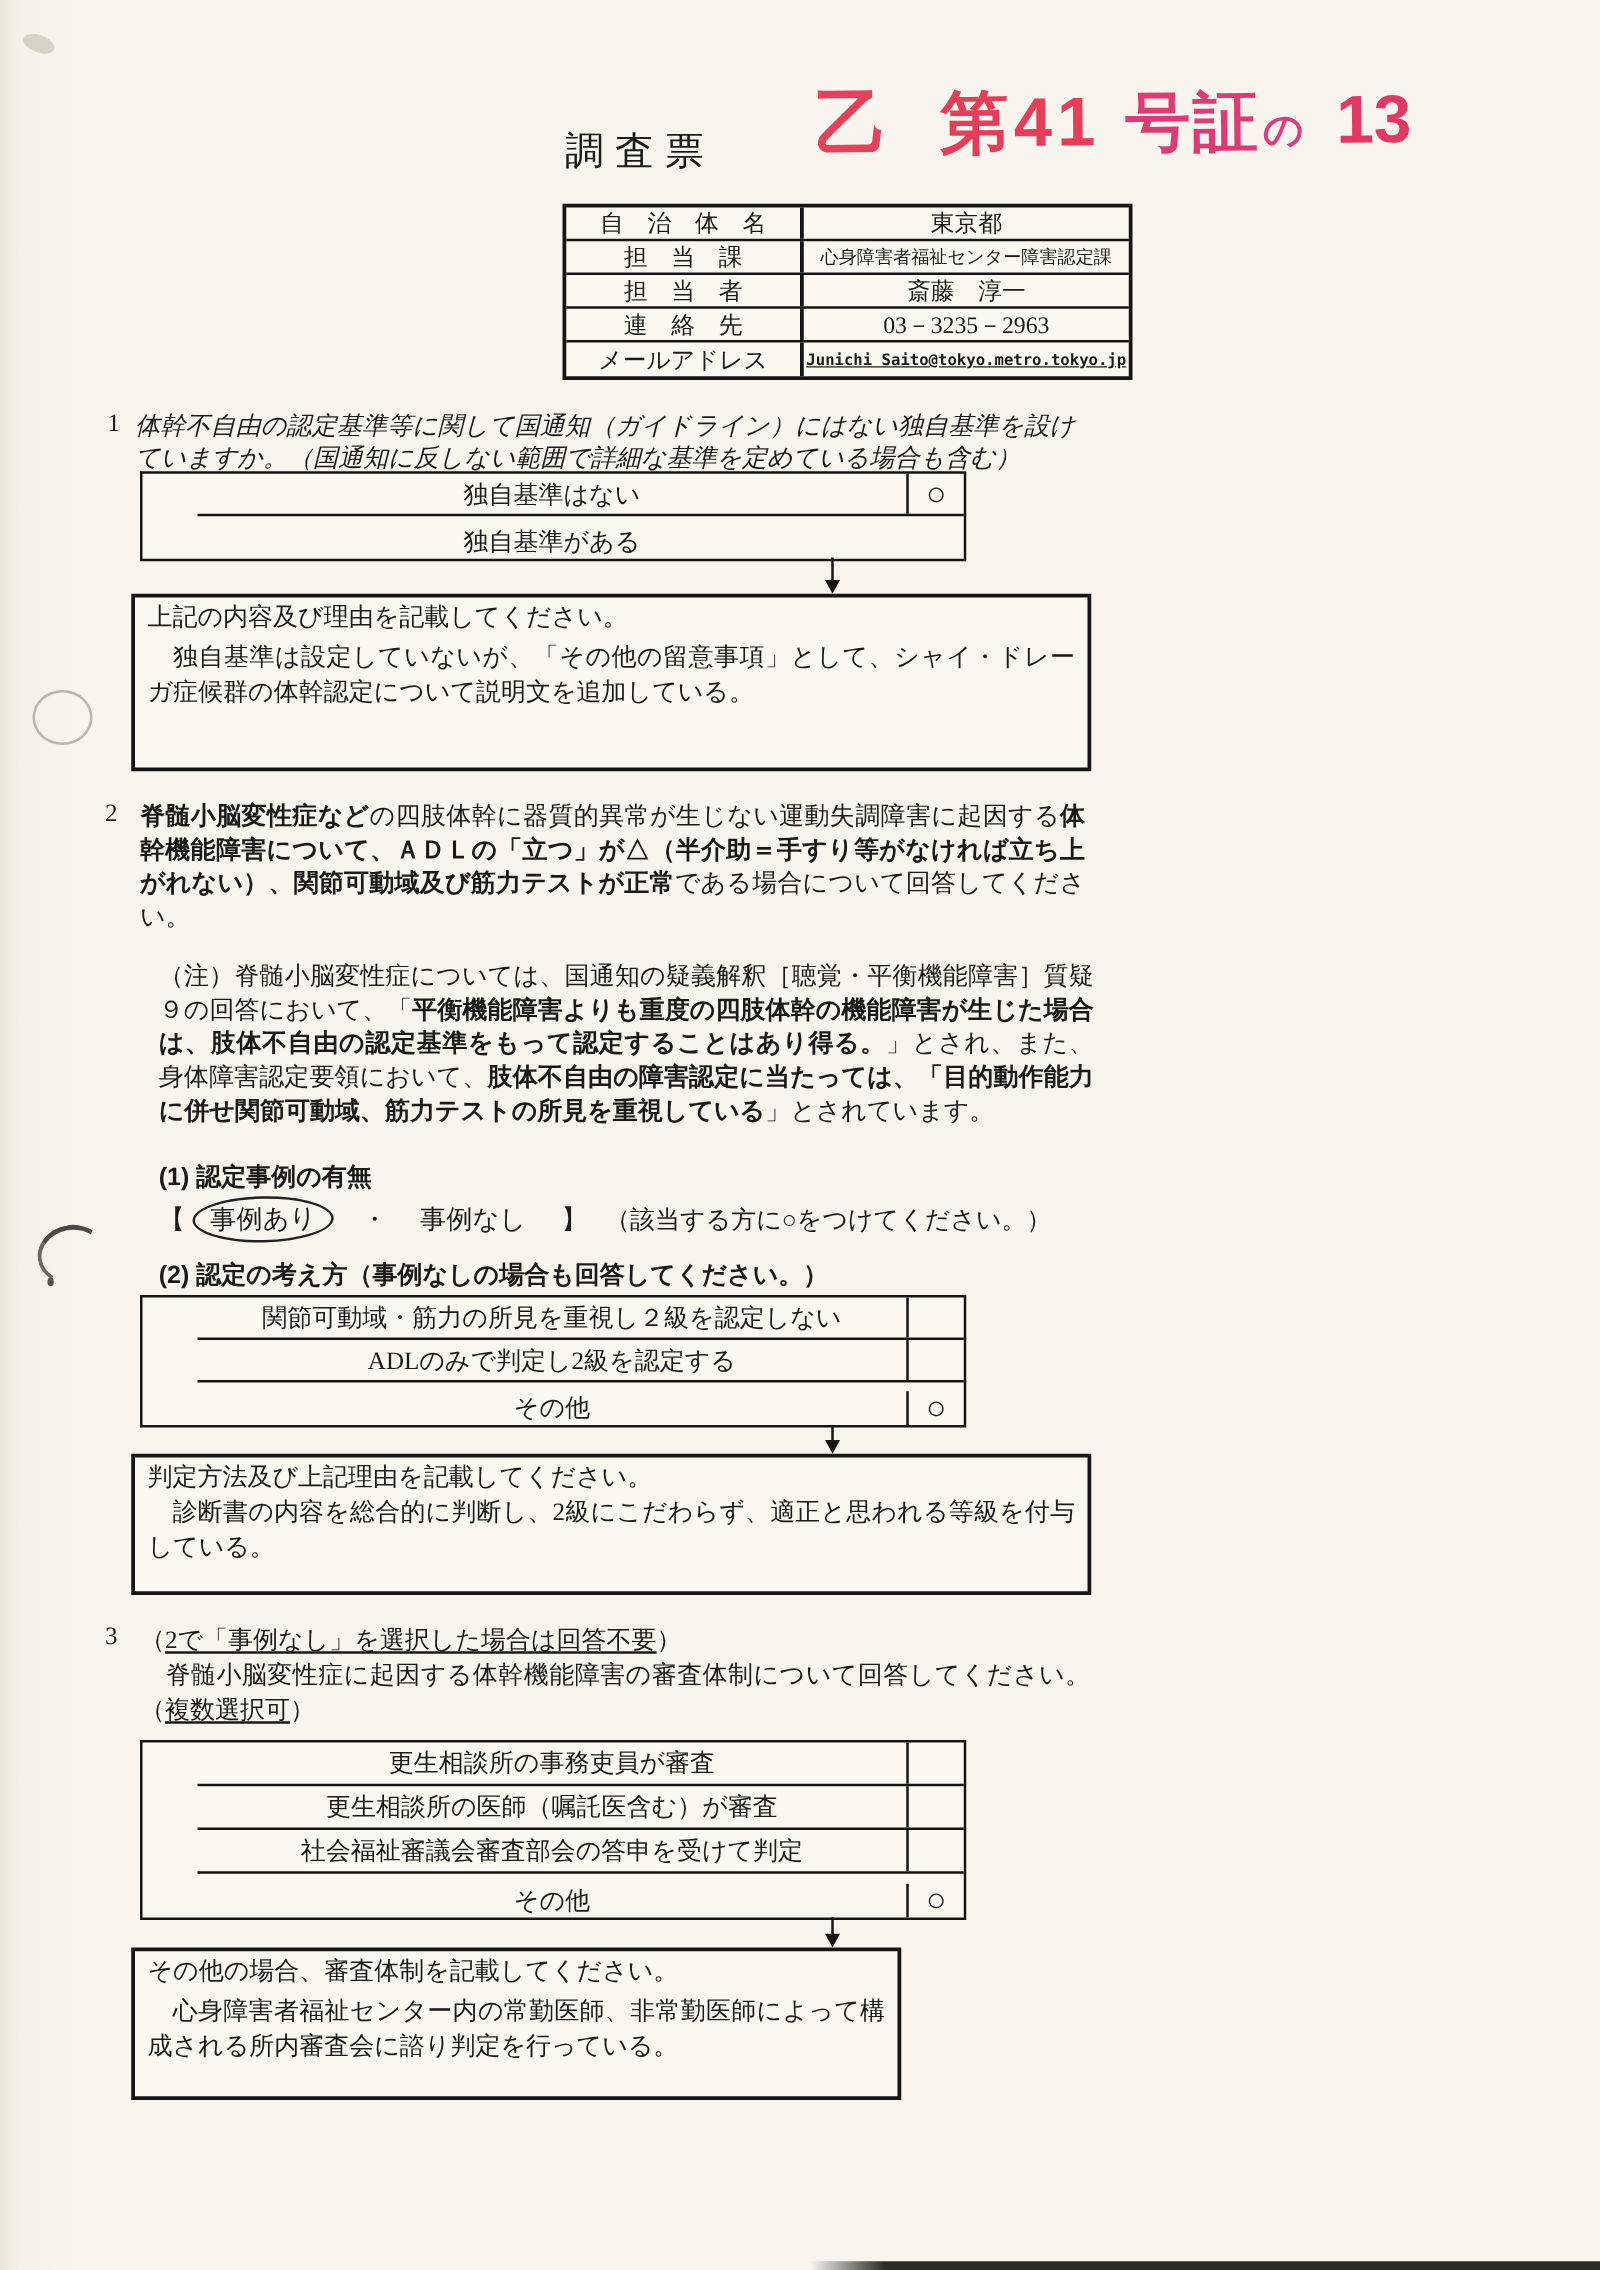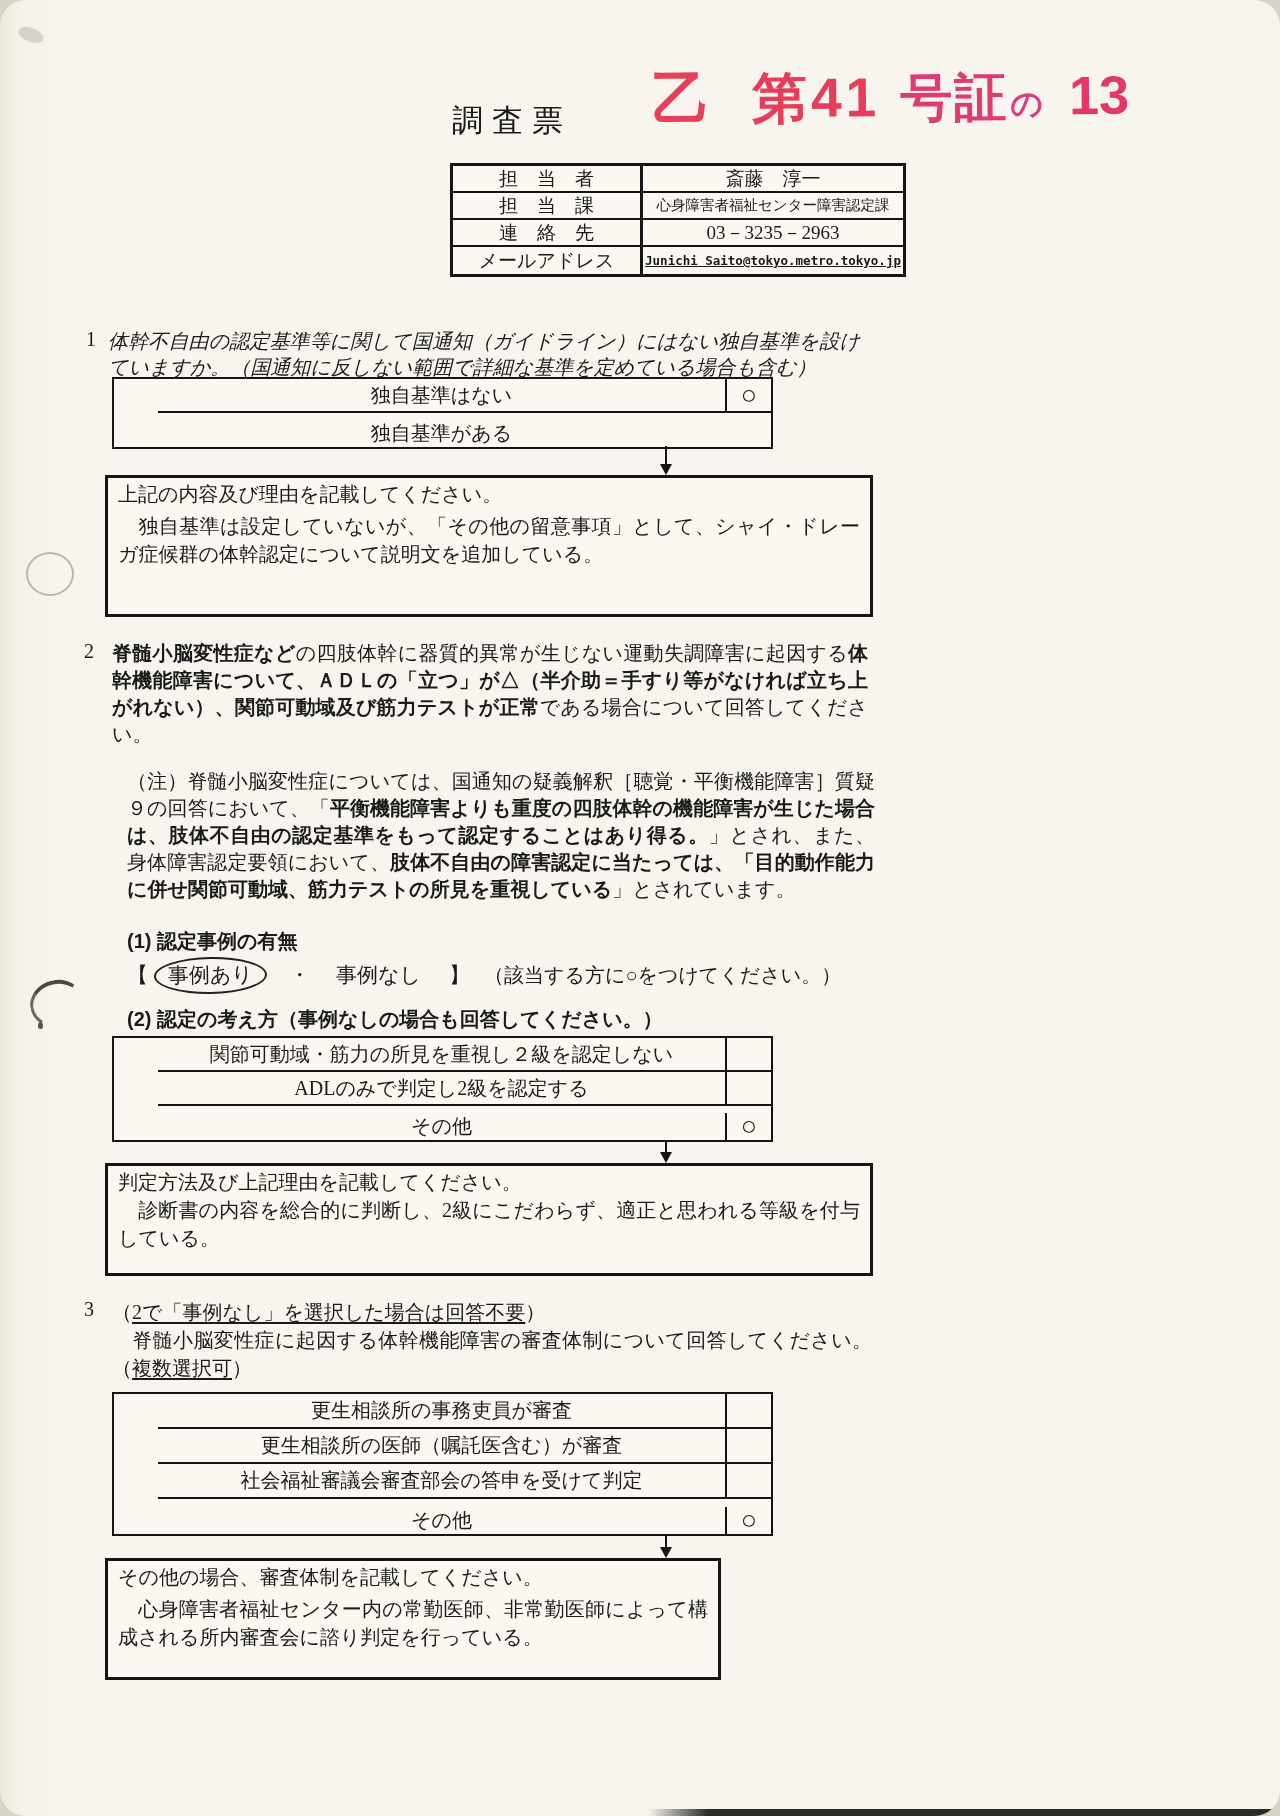--- a/index.html
+++ b/index.html
@@ -3,21 +3,21 @@
 <meta charset="utf-8">
 <style>
   html,body { margin:0; padding:0; }
   body { background:#d8d4c8; }
   .page {
     position:relative; width:1280px; height:1816px; margin:0 auto;
     background:
       linear-gradient(90deg, #eae6da 0px, #f4f1e8 16px, #f8f5ee 60px),
       #f8f5ee;
     font-family:"Liberation Serif", serif;
-    color:#1a1a1a; overflow:hidden;border-radius:26px;
+    color:#1a1a1a; overflow:hidden;
   }
   .gothic-bold { font-family:"Liberation Sans", sans-serif; font-weight:700; }
   .u { text-decoration:underline; text-underline-offset:3px; }
 
   .doc-title { position:absolute; left:452px; top:100px; font-size:31px; letter-spacing:9px; }
 
   .stamp { position:absolute; left:652px; top:58px; white-space:nowrap;
            font-family:"Liberation Sans", sans-serif; font-weight:700;
            transform:rotate(-0.6deg); }
   .stamp span { display:inline-block; vertical-align:baseline; }
@@ -90,26 +90,30 @@
   <div class="pencil-dot"></div>
   <div class="scan-edge-bottom"></div>
 
   <div class="doc-title">調査票</div>
   <div class="stamp">
     <span class="stamp-p1">乙</span><span class="stamp-p2">第41</span><span class="stamp-p3">号証</span><span class="stamp-p4">の</span><span class="stamp-p5">13</span>
   </div>
 
   <div class="info-table">
     <div class="info-row">
+      <div class="info-label">自　治　体　名</div>
+      <div class="info-value">東京都</div>
+    </div>
+    <div class="info-row">
+      <div class="info-label">担　当　課</div>
+      <div class="info-value small">心身障害者福祉センター障害認定課</div>
+    </div>
+    <div class="info-row">
       <div class="info-label">担　当　者</div>
       <div class="info-value">斎藤　淳一</div>
-    </div>
-    <div class="info-row">
-      <div class="info-label">担　当　課</div>
-      <div class="info-value small">心身障害者福祉センター障害認定課</div>
     </div>
     <div class="info-row">
       <div class="info-label">連　絡　先</div>
       <div class="info-value">03－3235－2963</div>
     </div>
     <div class="info-row">
       <div class="info-label">メールアドレス</div>
       <div class="info-value mono">Junichi Saito@tokyo.metro.tokyo.jp</div>
     </div>
   </div>

